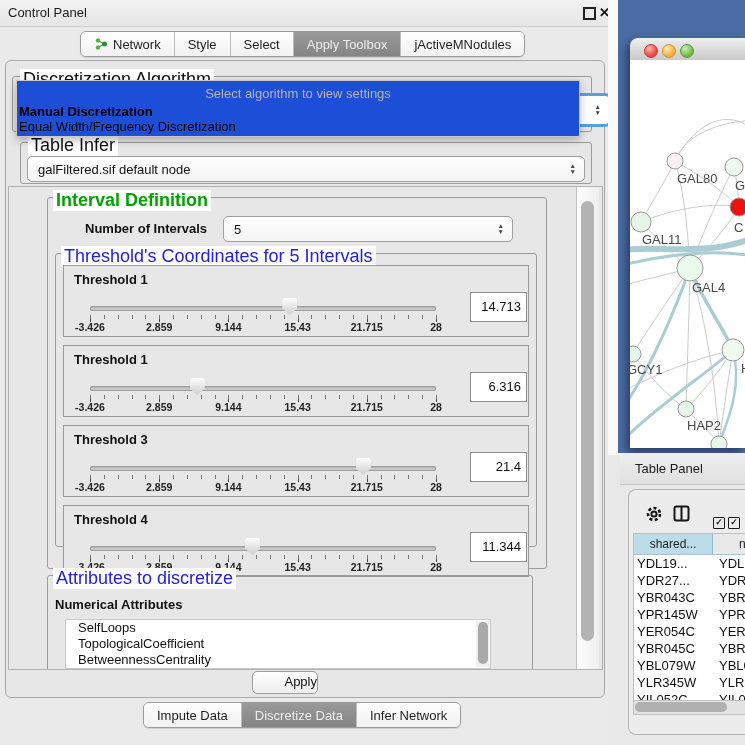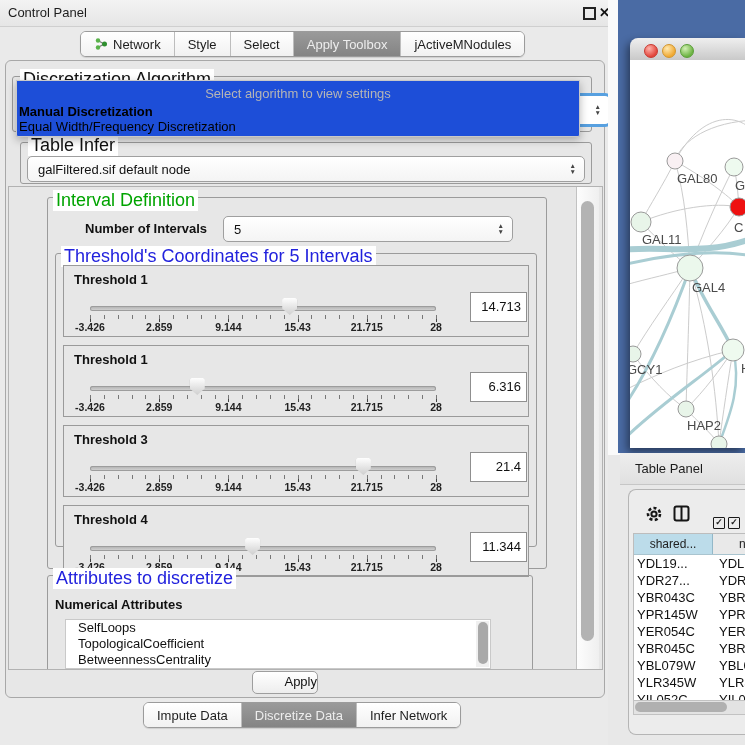--- a/index.html
+++ b/index.html
@@ -25,21 +25,21 @@
   #top-tabs{left:80px;top:31px;}
   #bottom-tabs{left:143px;top:702px;}
 
   
   #outer-panel{position:absolute;left:5px;top:60px;width:598px;height:636px;
     border:1px solid #a8a8a8;border-radius:6px;background:#e7e7e7;}
 
   .group{position:absolute;border:1px solid #9b9b9b;border-radius:3px;}
   .group-title{position:absolute;font-size:18px;background:#ffffff;padding:0 3px;white-space:nowrap;}
   .t-black{color:#111;}
-  .t-green{color:#00a400;}
+  .t-green{color:#00a400;font-weight:bold;}
   .t-blue{color:#2222dd;}
 
   
   .combo{position:absolute;background:linear-gradient(#ffffff,#f4f4f4);border:1px solid #9f9f9f;
     border-radius:5px;font-size:13px;color:#111;display:flex;align-items:center;padding:0 10px;}
   .combo .arrows{position:absolute;right:8px;top:0;bottom:0;display:flex;flex-direction:column;
     justify-content:center;line-height:6px;font-size:6.5px;color:#444;}
   #algo-combo{left:20px;top:93px;width:566px;height:28px;border:3px solid #57a0e0;border-radius:7px;background:#fff;}
 
   

